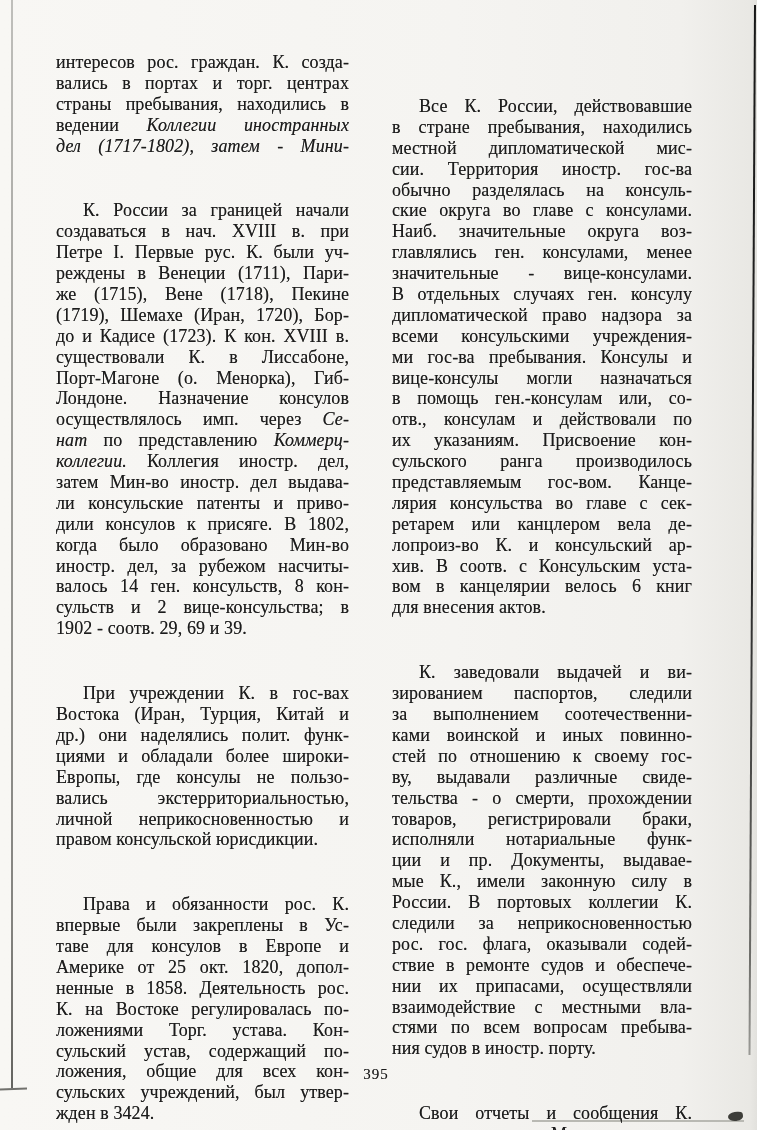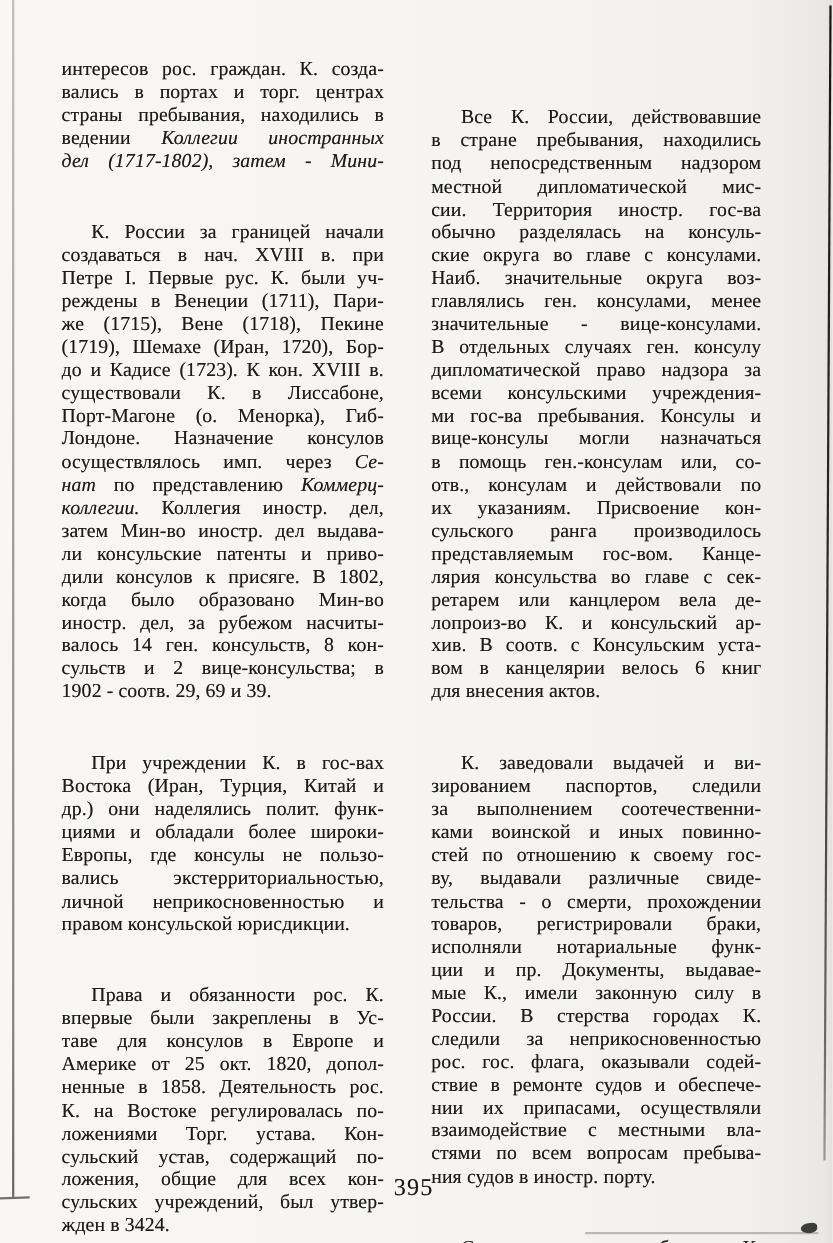--- a/index.html
+++ b/index.html
@@ -15,21 +15,21 @@
   .line{
     height:20.9px;line-height:20.9px;font-size:18px;
     text-align:justify;text-align-last:justify;
     overflow:hidden;white-space:normal;letter-spacing:.1px;
   }
   .line.lastline{text-align-last:left;}
   .line.firstline{text-indent:27px;margin-top:44px;}
   .italic{font-style:italic;}
   .page-number{
     position:absolute;top:1066px;left:60px;width:632px;
-    text-align:center;font-size:22px;letter-spacing:1px;
+    text-align:center;font-size:15px;letter-spacing:1px;
     text-shadow:0 0 .5px rgba(10,10,10,.5);
   }
   
   .edge-left{
     position:absolute;left:11px;top:0;width:1.5px;height:1088px;
     background:linear-gradient(#b5b5b1 0%,#8e8e8a 40%,#6f6f6b 85%,#4a4a46 100%);
     opacity:.85;
   }
   .edge-left-foot{
     position:absolute;left:0;top:1088px;width:27px;height:2px;
@@ -112,21 +112,20 @@
       <div class="line">ложения, общие для всех кон-</div>
       <div class="line">сульских учреждений, был утвер-</div>
       <div class="line lastline">жден в 3424.</div>
     </div>
   </div>
 
 <div class="col col-right">
     <div class="para">
       <div class="line firstline">Все К. России, действовавшие</div>
       <div class="line">в стране пребывания, находились</div>
-      <div class="line">под непосредственным надзором</div>
       <div class="line">местной дипломатической мис-</div>
       <div class="line">сии. Территория иностр. гос-ва</div>
       <div class="line">обычно разделялась на консуль-</div>
       <div class="line">ские округа во главе с консулами.</div>
       <div class="line">Наиб. значительные округа воз-</div>
       <div class="line">главлялись ген. консулами, менее</div>
       <div class="line">значительные - вице-консулами.</div>
       <div class="line">В отдельных случаях ген. консулу</div>
       <div class="line">дипломатической право надзора за</div>
       <div class="line">всеми консульскими учреждения-</div>
@@ -149,21 +148,21 @@
       <div class="line">зированием паспортов, следили</div>
       <div class="line">за выполнением соотечественни-</div>
       <div class="line">ками воинской и иных повинно-</div>
       <div class="line">стей по отношению к своему гос-</div>
       <div class="line">ву, выдавали различные свиде-</div>
       <div class="line">тельства - о смерти, прохождении</div>
       <div class="line">товаров, регистрировали браки,</div>
       <div class="line">исполняли нотариальные функ-</div>
       <div class="line">ции и пр. Документы, выдавае-</div>
       <div class="line">мые К., имели законную силу в</div>
-      <div class="line">России. В стерства городах К.</div>
+      <div class="line">России. В портовых коллегии К.</div>
       <div class="line">следили за неприкосновенностью</div>
       <div class="line">рос. гос. флага, оказывали содей-</div>
       <div class="line">ствие в ремонте судов и обеспече-</div>
       <div class="line">нии их припасами, осуществляли</div>
       <div class="line">взаимодействие с местными вла-</div>
       <div class="line">стями по всем вопросам пребыва-</div>
       <div class="line lastline">ния судов в иностр. порту.</div>
     </div>
     <div class="para">
       <div class="line firstline">Свои отчеты и сообщения К.</div>

